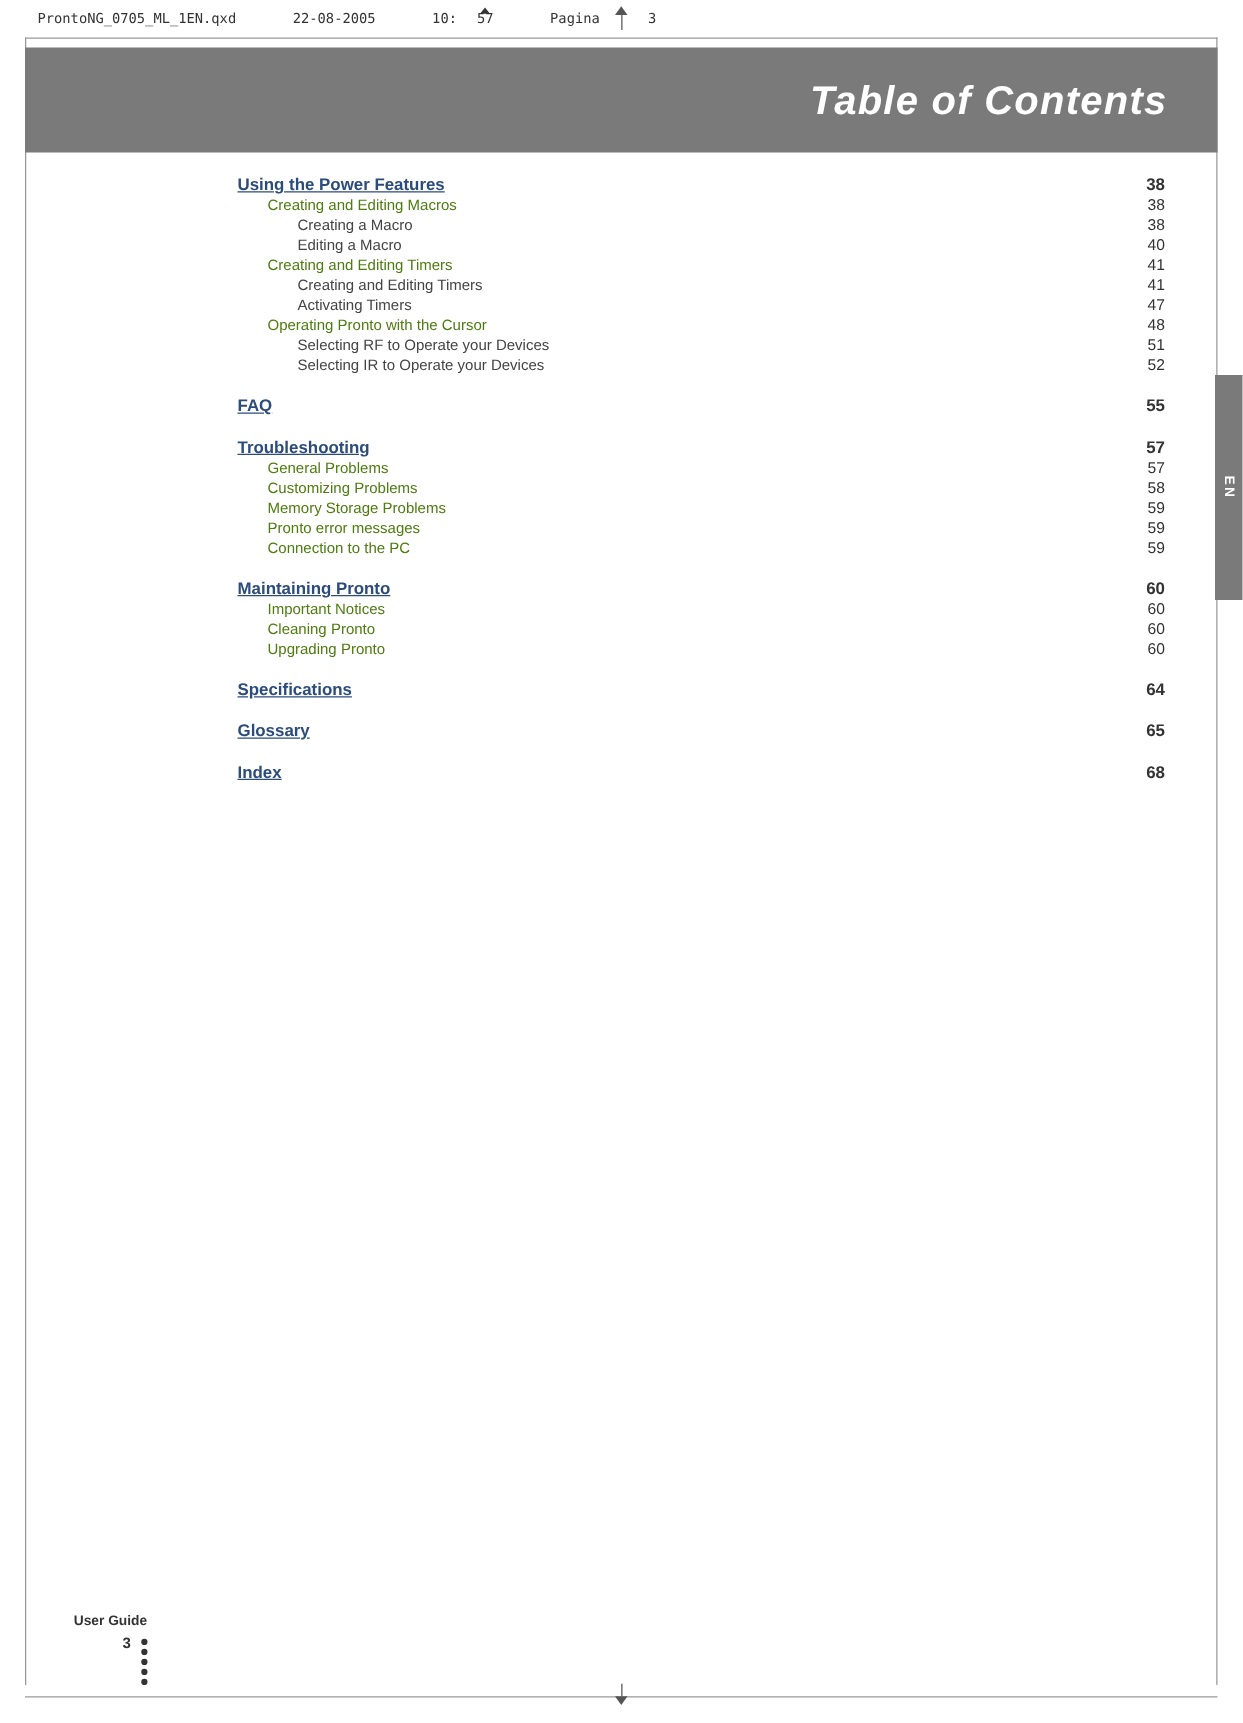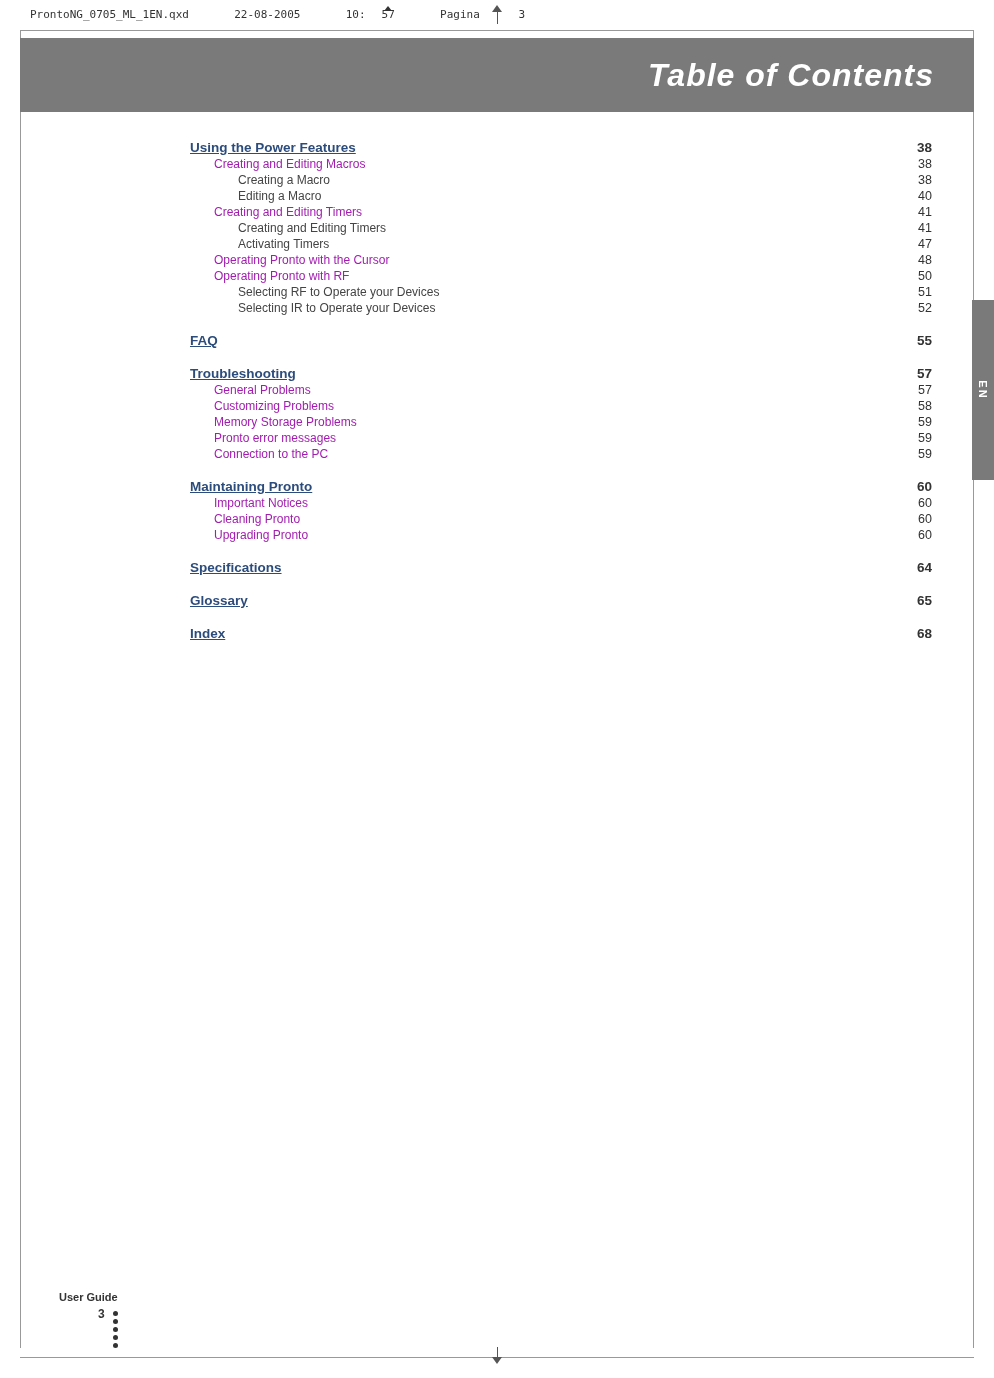--- a/index.html
+++ b/index.html
@@ -33,21 +33,21 @@
       right: 20px;
       border-top: 1px solid #999;
     }
 
     
     .title-banner {
       position: absolute;
       top: 38px;
       left: 20px;
       right: 20px;
-      height: 74px;
+      height: 84px;
       background: #7a7a7a;
       display: flex;
       align-items: center;
       justify-content: flex-end;
       padding-right: 40px;
     }
 
     .title-text {
       font-size: 32px;
       font-style: italic;
@@ -101,21 +101,21 @@
 
     .toc-main-entry {
       font-size: 13.5px;
       font-weight: bold;
       color: #2c4c7c;
       text-decoration: underline;
     }
 
     .toc-sub-entry {
       font-size: 12px;
-      color: #a21caf;
+      color: #4d7c0f;
       padding-left: 24px;
     }
 
     .toc-sub-sub-entry {
       font-size: 12px;
       color: #444;
       padding-left: 48px;
     }
 
     .toc-page {
@@ -322,24 +322,20 @@
       <span class="toc-sub-sub-entry">Activating Timers</span>
       <span class="toc-page">47</span>
     </div>
 
     <div class="toc-row">
       <span class="toc-sub-entry">Operating Pronto with the Cursor</span>
       <span class="toc-page">48</span>
     </div>
 
     <div class="toc-row">
-      <span class="toc-sub-entry">Operating Pronto with RF</span>
-      <span class="toc-page">50</span>
-    </div>
-    <div class="toc-row">
       <span class="toc-sub-sub-entry">Selecting RF to Operate your Devices</span>
       <span class="toc-page">51</span>
     </div>
     <div class="toc-row">
       <span class="toc-sub-sub-entry">Selecting IR to Operate your Devices</span>
       <span class="toc-page">52</span>
     </div>
   </div>
 
 

